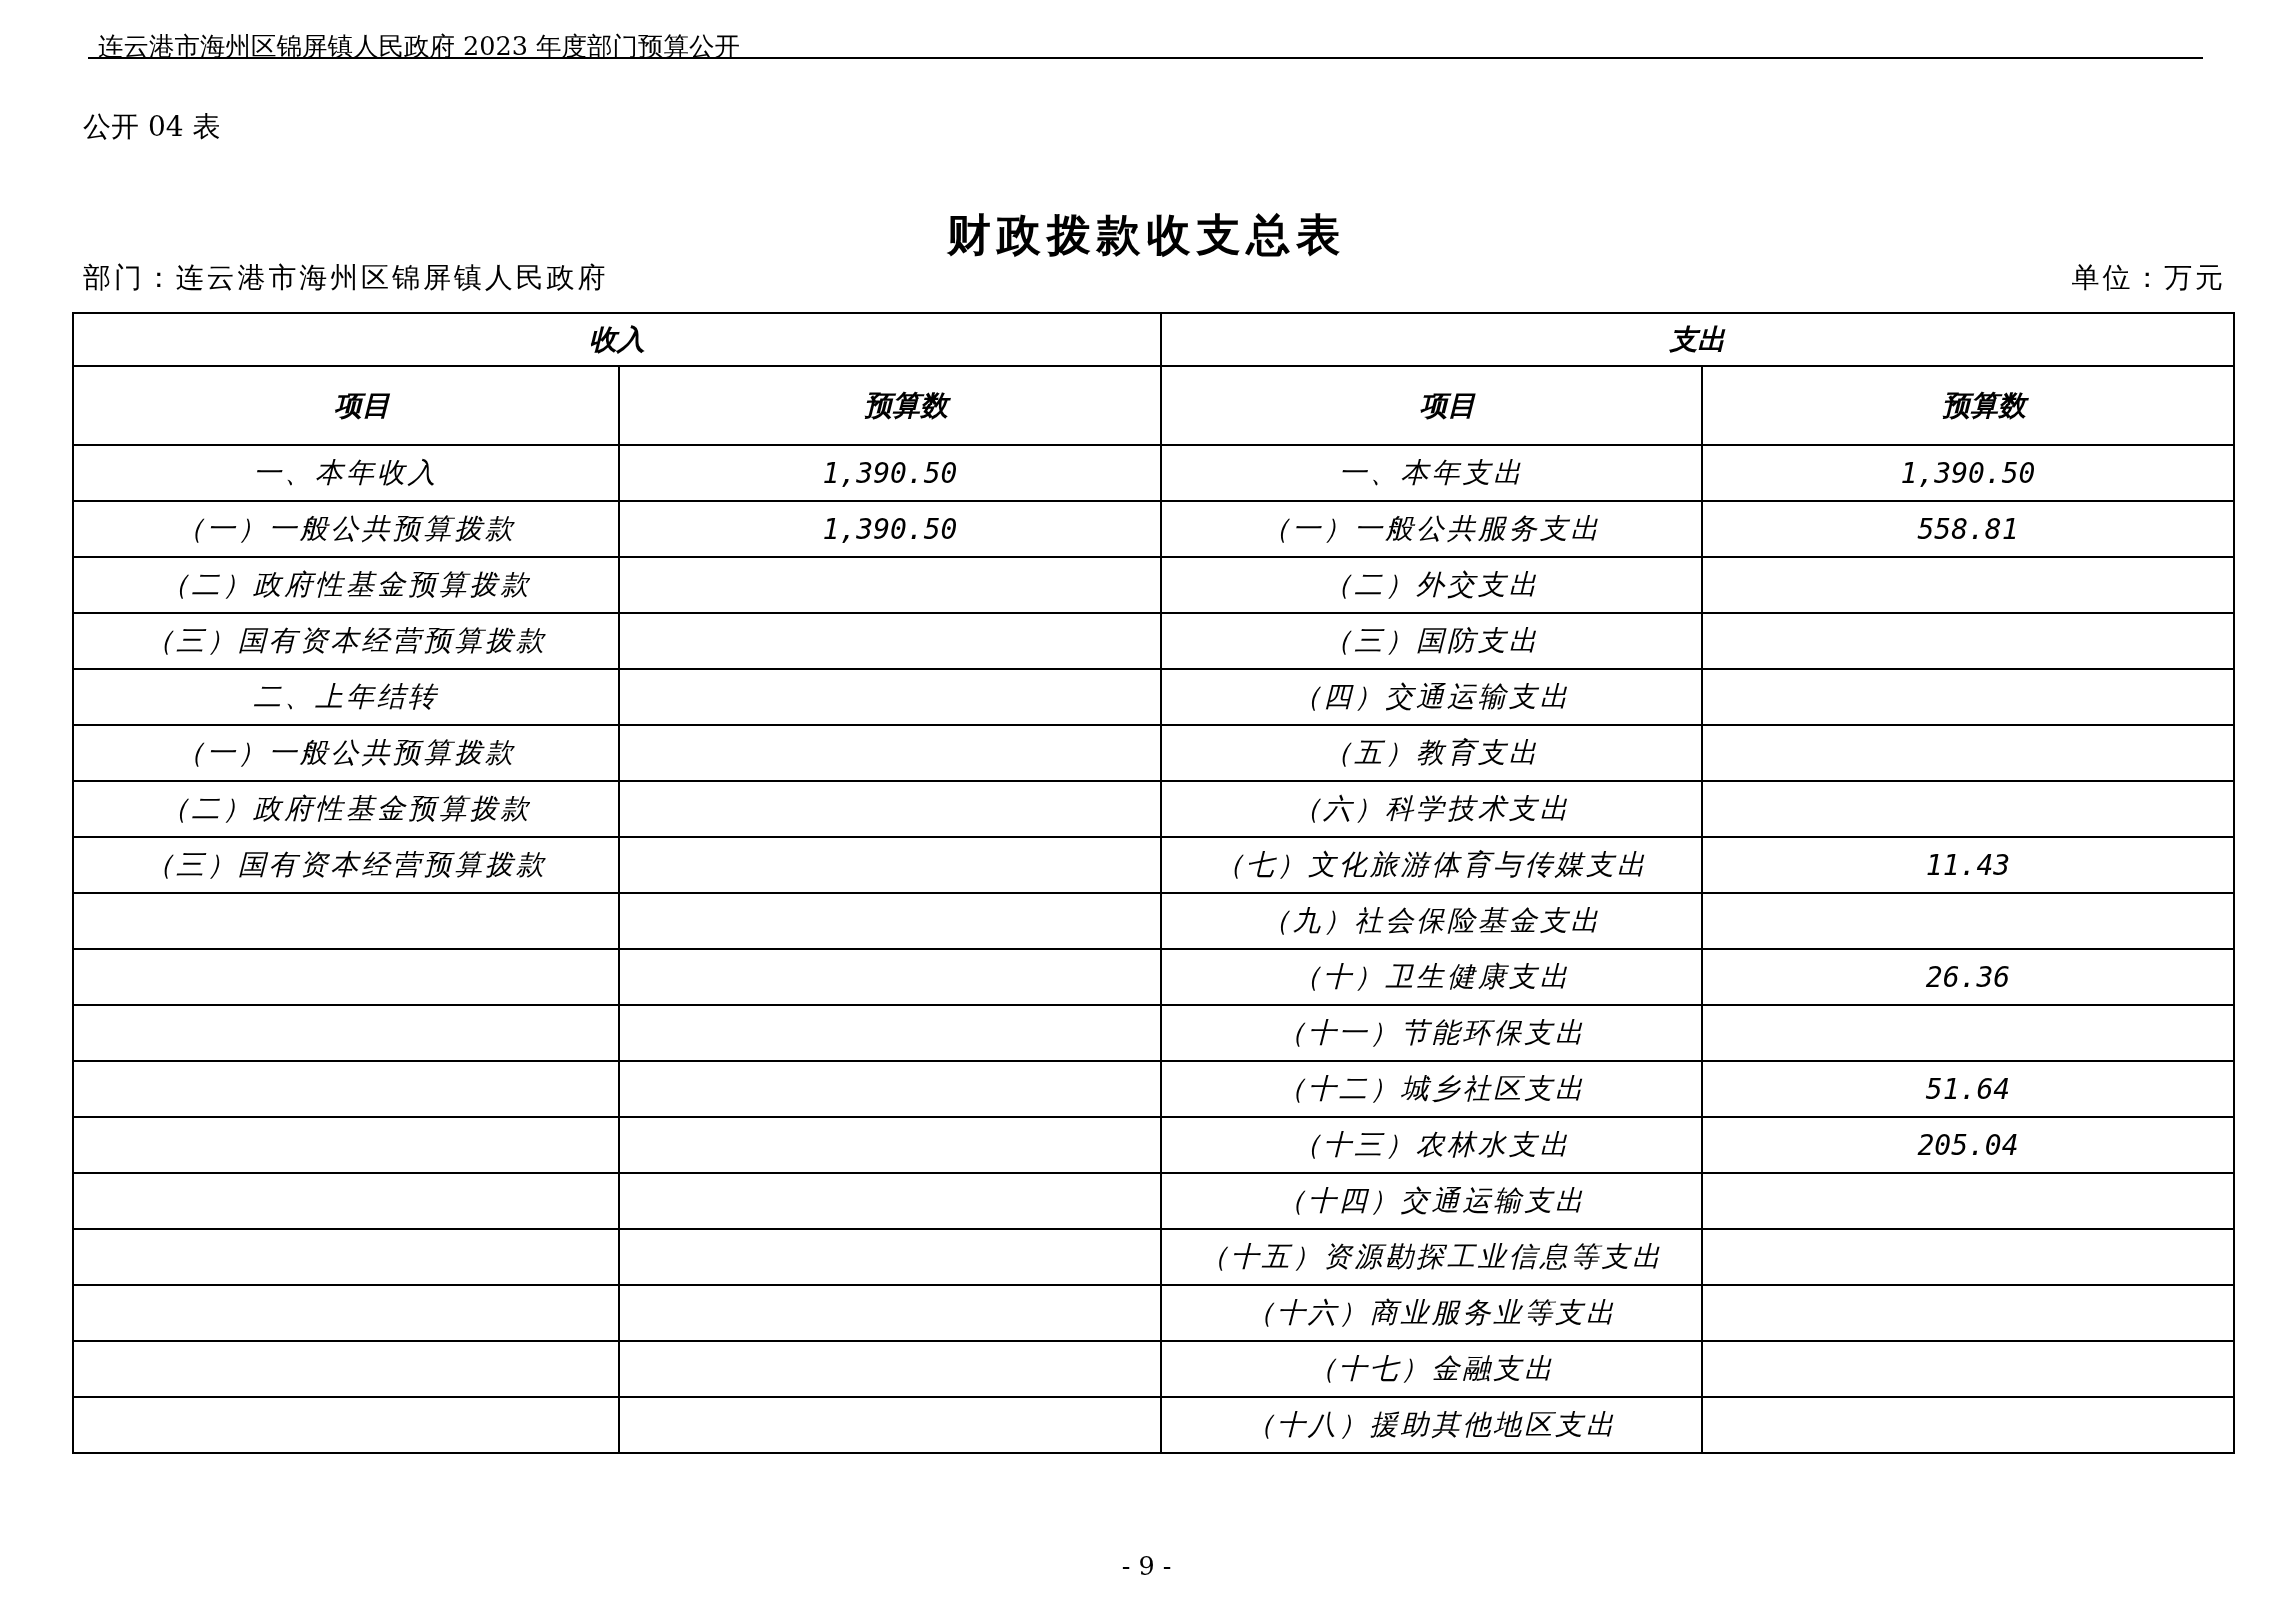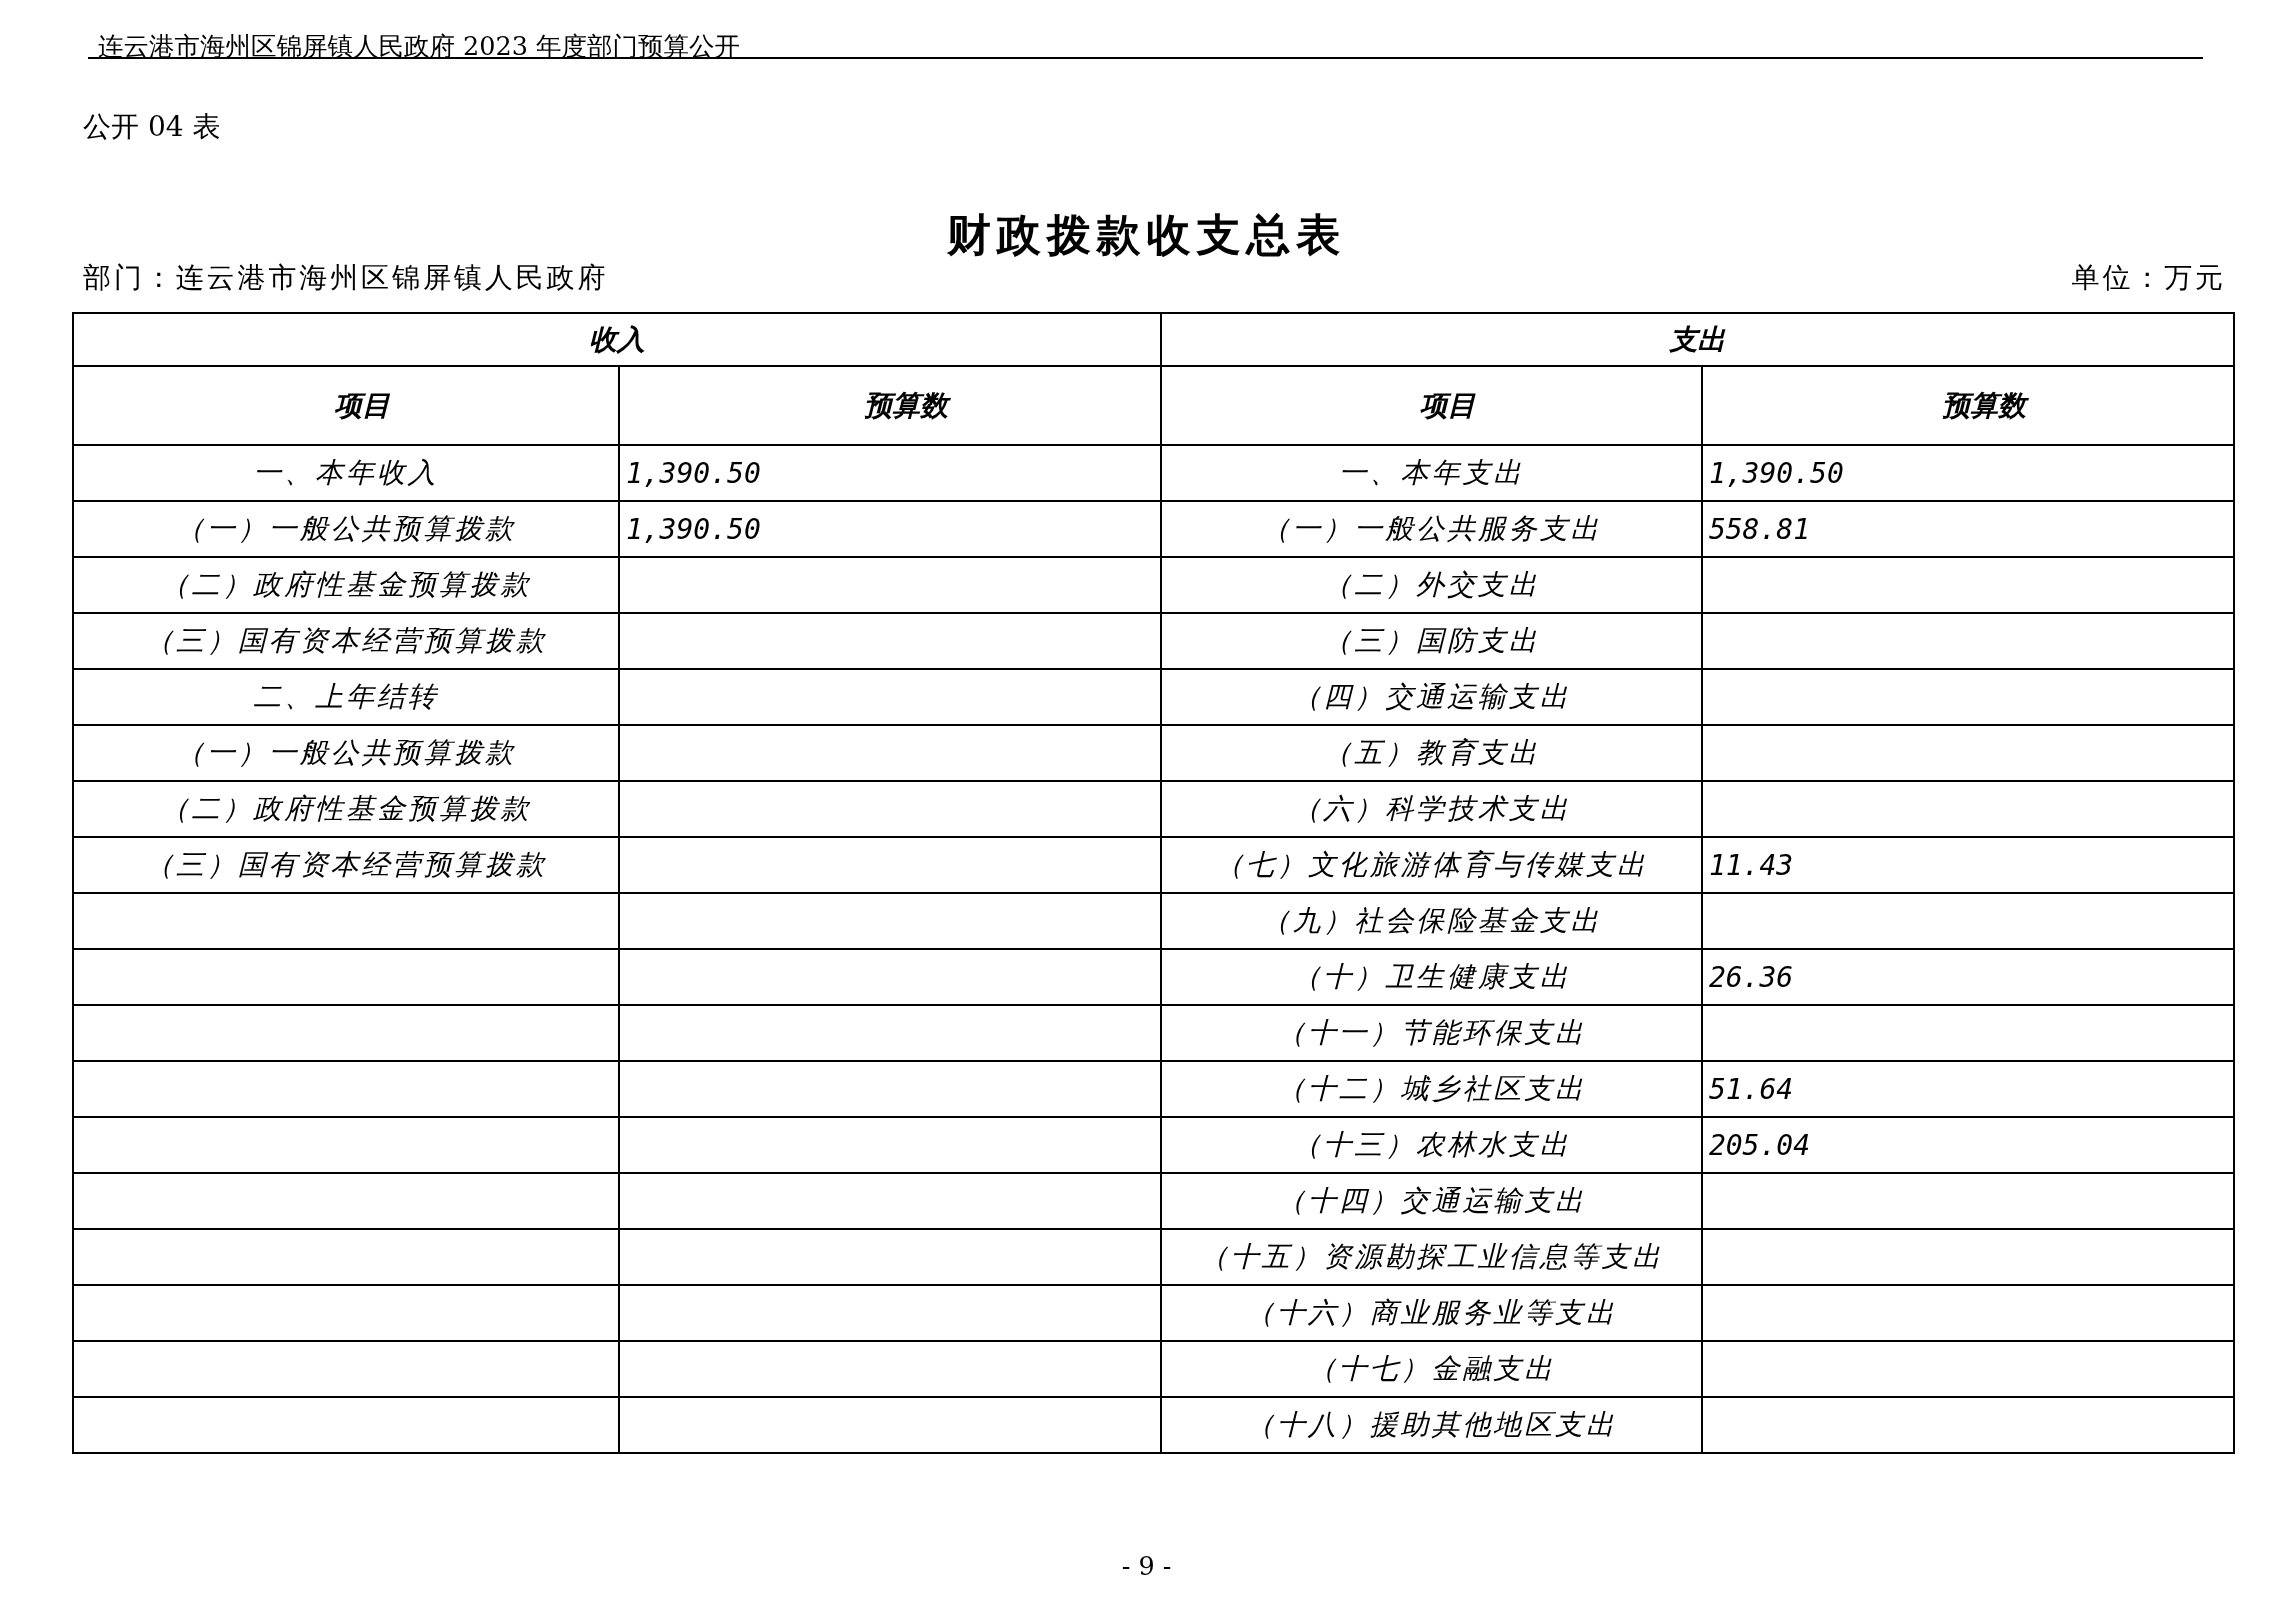--- a/index.html
+++ b/index.html
@@ -12,21 +12,21 @@
                font-size: 44px; font-weight: bold; letter-spacing: 5.9px; font-family: "DejaVu Sans", sans-serif; margin-top: 41px; }
   .dept { position: absolute; left: 83px; top: 259px; font-size: 28px; letter-spacing: 2.9px; }
   .unit { position: absolute; right: 67px; top: 259px; font-size: 28px; letter-spacing: 2.9px; }
   table.budget { position: absolute; left: 72px; top: 312px; width: 2161px; border-collapse: collapse; table-layout: fixed; font-style: italic; }
   table.budget td, table.budget th { border: 2px solid #000; padding: 0 5.9px; font-size: 28px; white-space: nowrap; overflow: hidden; }
   table.budget th { font-weight: bold; text-align: center; font-family: "DejaVu Sans", sans-serif; }
   tr.sec-row th { height: 51px; }
   tr.col-row th { height: 77px; padding-left: 38px; }
   tr.data-row td { height: 54px; }
   td.item { text-align: center; letter-spacing: 2.9px; }
-  td.num { text-align: left; padding-right: 5.9px; font-family: "DejaVu Sans Mono", monospace; font-size: 26.5px; }
+  td.num { text-align: center; padding-right: 5.9px; font-family: "DejaVu Sans Mono", monospace; font-size: 26.5px; }
   .page-number { position: absolute; left: 0; width: 2293px; top: 1551px; text-align: center; font-size: 25.5px; }
 </style>
 </head>
 <body>
 
 <div class="running-header">连云港市海州区锦屏镇人民政府 2023 年度部门预算公开</div>
 <div class="header-rule"></div>
 
 <div class="table-code">公开 04 表</div>
 <div class="doc-title">财政拨款收支总表</div>

